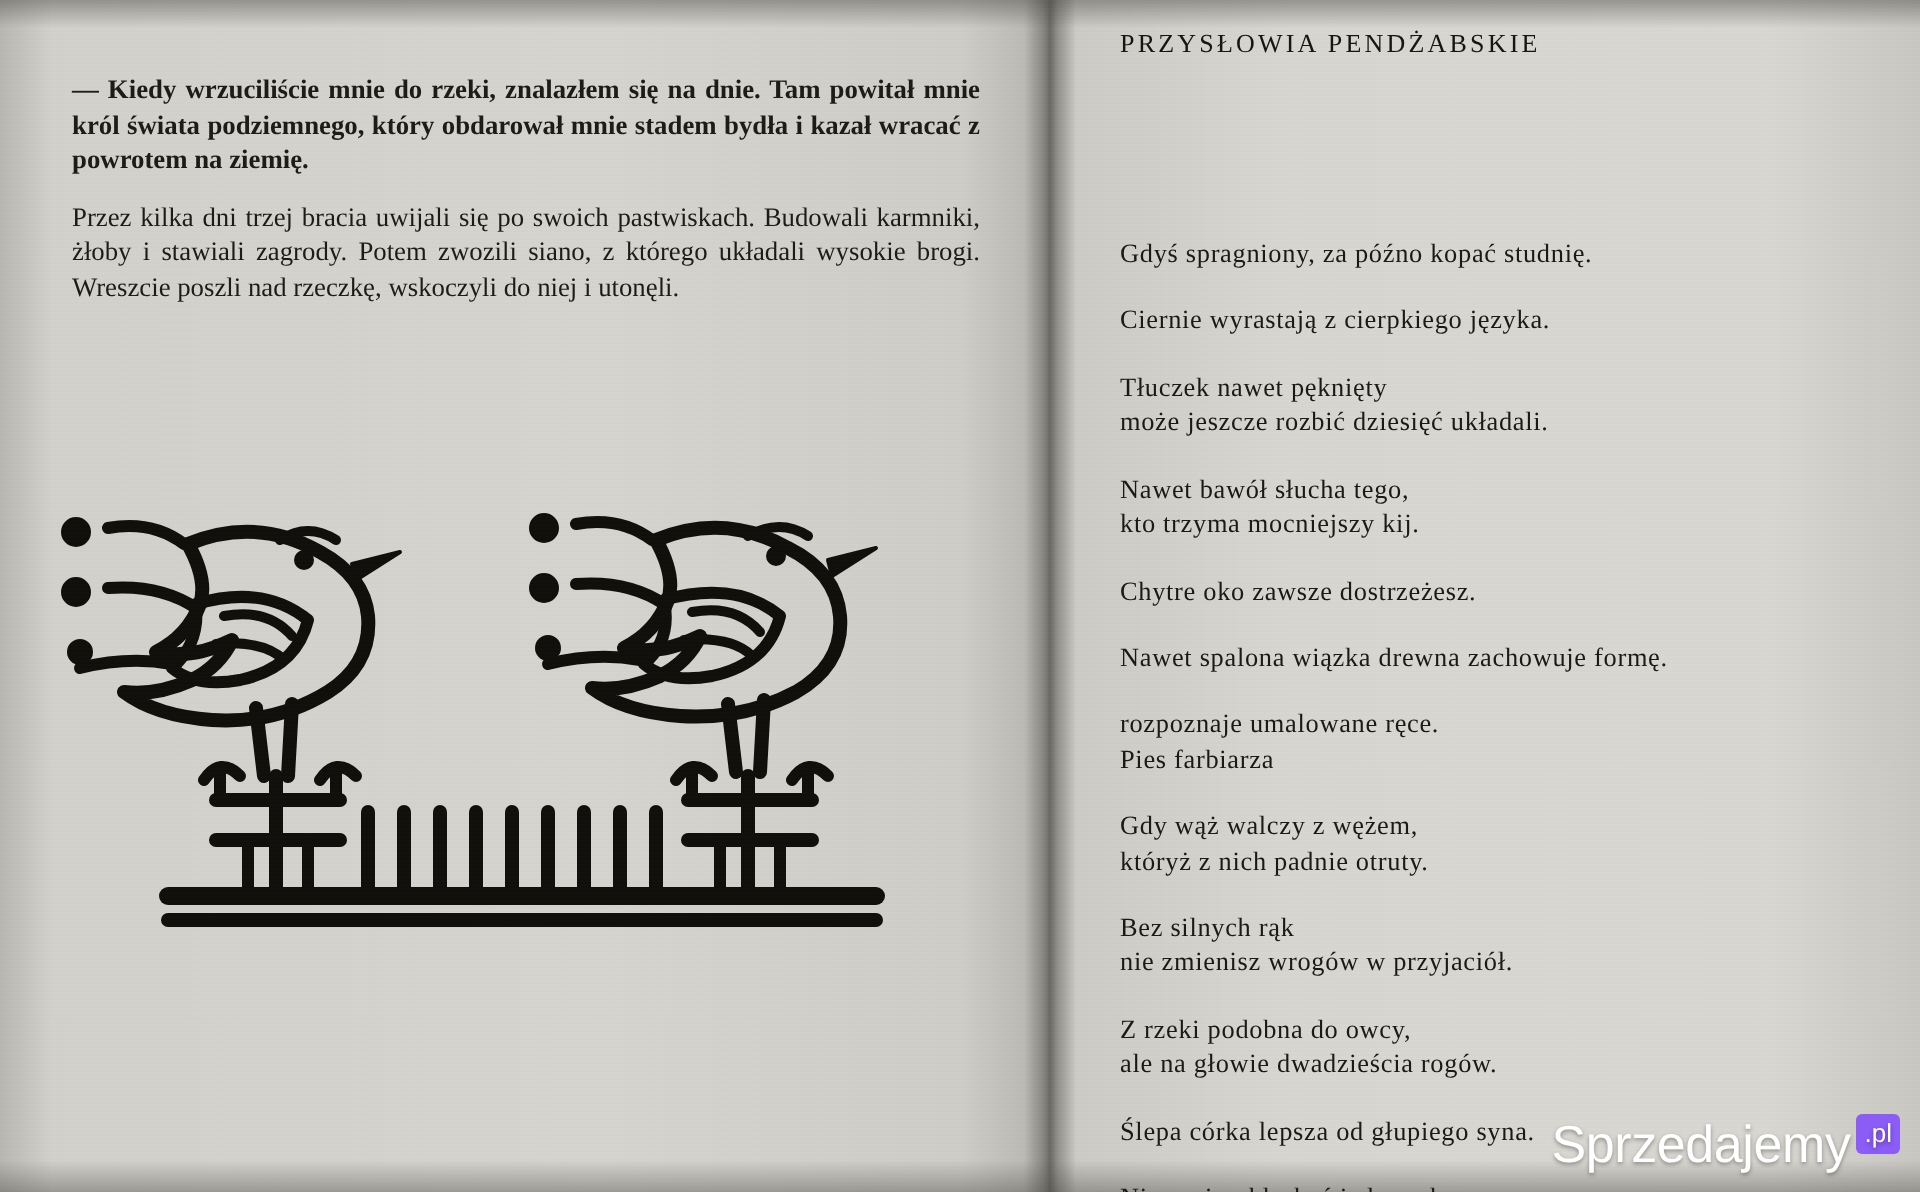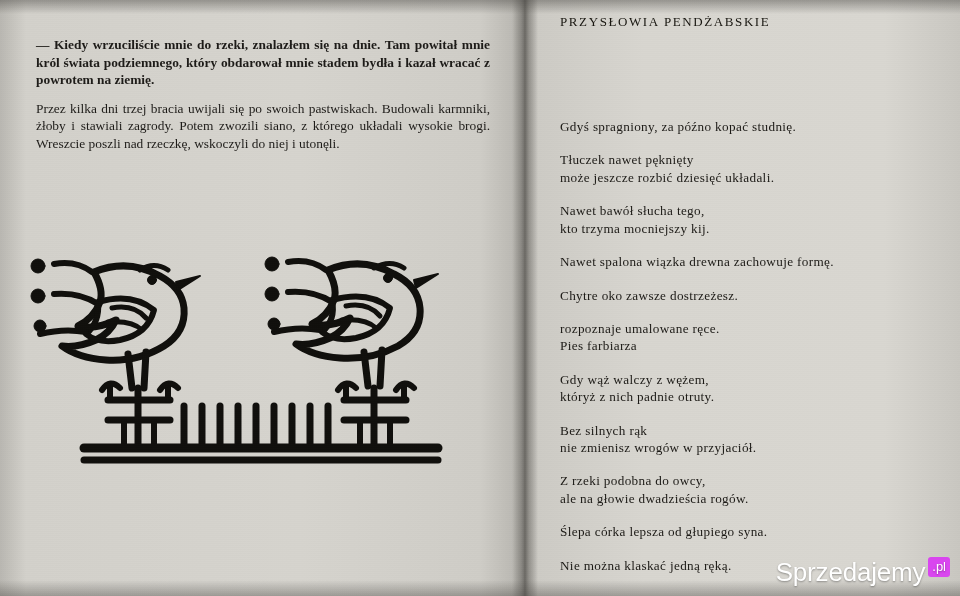--- a/index.html
+++ b/index.html
@@ -120,21 +120,21 @@
     font-size: 26px;
     color: #ffffff;
     font-weight: 400;
     text-shadow: 0 1px 2px rgba(0,0,0,.35);
     text-align: center;
   }
   .watermark .wm-text { letter-spacing: -0.2px; }
   .watermark .wm-badge {
     display: inline-block;
     margin-left: 3px;
-    background: #d946ef;
+    background: #8b5cf6;
     color: #fff;
     font-size: 13px;
     line-height: 1;
     padding: 3px 4px 4px 4px;
     border-radius: 3px;
     position: relative;
     top: -6px;
   }
 </style>
 </head>
@@ -234,32 +234,35 @@
     </svg>
   </div>
 
   <div class="right-title">PRZYSŁOWIA PENDŻABSKIE</div>
 
   <div class="proverbs">
     <div class="proverb">
       <span class="ln">Gdyś spragniony, za późno kopać studnię.</span>
     </div>
     <div class="proverb">
+      <span class="ln">Ciernie wyrastają z cierpkiego języka.</span>
+    </div>
+    <div class="proverb">
       <span class="ln">Tłuczek nawet pęknięty</span>
       <span class="ln">może jeszcze rozbić dziesięć układali.</span>
     </div>
     <div class="proverb">
       <span class="ln">Nawet bawół słucha tego,</span>
       <span class="ln">kto trzyma mocniejszy kij.</span>
     </div>
     <div class="proverb">
+      <span class="ln">Chytre oko zawsze dostrzeżesz.</span>
+    </div>
+    <div class="proverb">
       <span class="ln">Nawet spalona wiązka drewna zachowuje formę.</span>
-    </div>
-    <div class="proverb">
-      <span class="ln">Chytre oko zawsze dostrzeżesz.</span>
     </div>
     <div class="proverb">
       <span class="ln">rozpoznaje umalowane ręce.</span>
       <span class="ln">Pies farbiarza</span>
     </div>
     <div class="proverb">
       <span class="ln">Gdy wąż walczy z wężem,</span>
       <span class="ln">któryż z nich padnie otruty.</span>
     </div>
     <div class="proverb">

